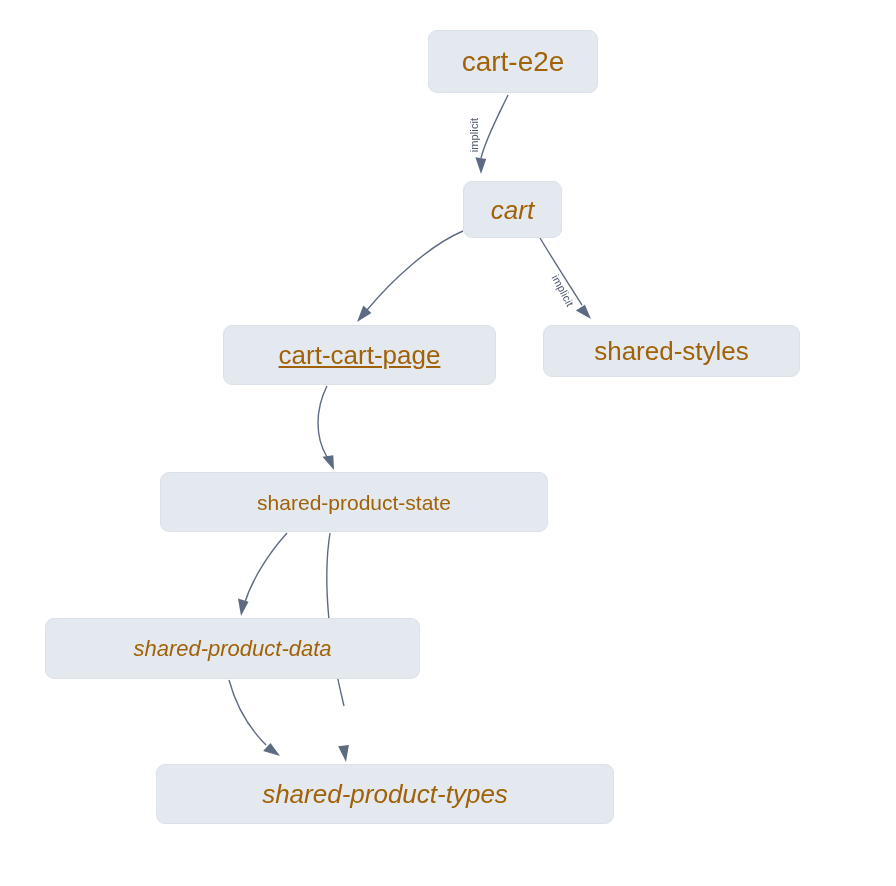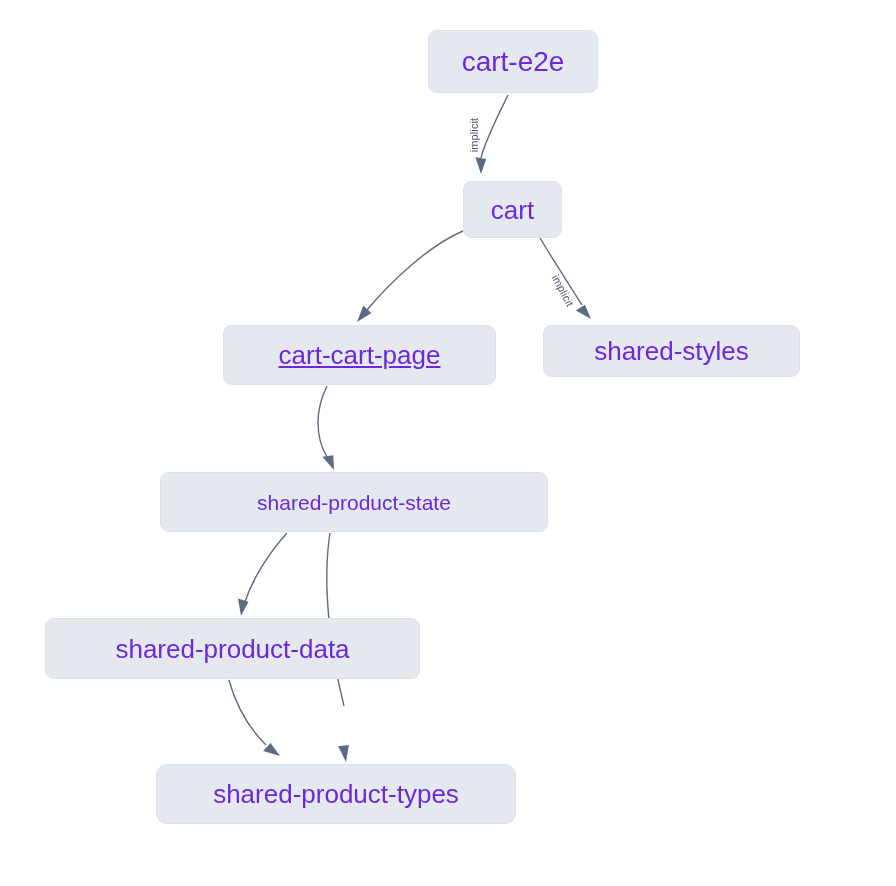--- a/index.html
+++ b/index.html
@@ -44,32 +44,32 @@
   .node {
     position: absolute;
     box-sizing: border-box;
     background: #e4e9ef;
     border: 1px solid #dbe1e9;
     border-radius: 9px;
     display: flex;
     align-items: center;
     justify-content: center;
     z-index: 2;
-    color: #6d28d9;
+    color: #a16207;
     font-family: "Liberation Sans", sans-serif;
     font-weight: 400;
     white-space: nowrap;
     user-select: none;
   }
   .node-label {
     display: block;
     line-height: 1;
   }
   
-  .node.on-top { z-index: 3; }
+  .node.on-top { z-index: 3; font-style: italic; }
 </style>
 </head>
 <body>
 
 <div id="canvas">
 
   <svg id="edge-layer" width="896" height="886" viewBox="0 0 896 886" xmlns="http://www.w3.org/2000/svg">
 
     <g>
       <path class="edge-path" d="M 508 95 C 500 112, 486 138, 481 158"></path>
@@ -122,21 +122,21 @@
   </div>
 
   <div class="node" style="left:543px; top:325px; width:257px; height:52px; font-size:26px;">
     <span class="node-label">shared-styles</span>
   </div>
 
   <div class="node" style="left:160px; top:472px; width:388px; height:60px; font-size:21px;">
     <span class="node-label">shared-product-state</span>
   </div>
 
-  <div class="node on-top" style="left:45px; top:618px; width:375px; height:61px; font-size:26px;">
+  <div class="node on-top" style="left:45px; top:618px; width:375px; height:61px; font-size:22px;">
     <span class="node-label">shared-product-data</span>
   </div>
 
-  <div class="node on-top" style="left:156px; top:764px; width:360px; height:60px; font-size:26px;border-radius:11px;">
+  <div class="node on-top" style="left:156px; top:764px; width:458px; height:60px; font-size:26px;">
     <span class="node-label">shared-product-types</span>
   </div>
 
 </div>
 
 </body></html>

